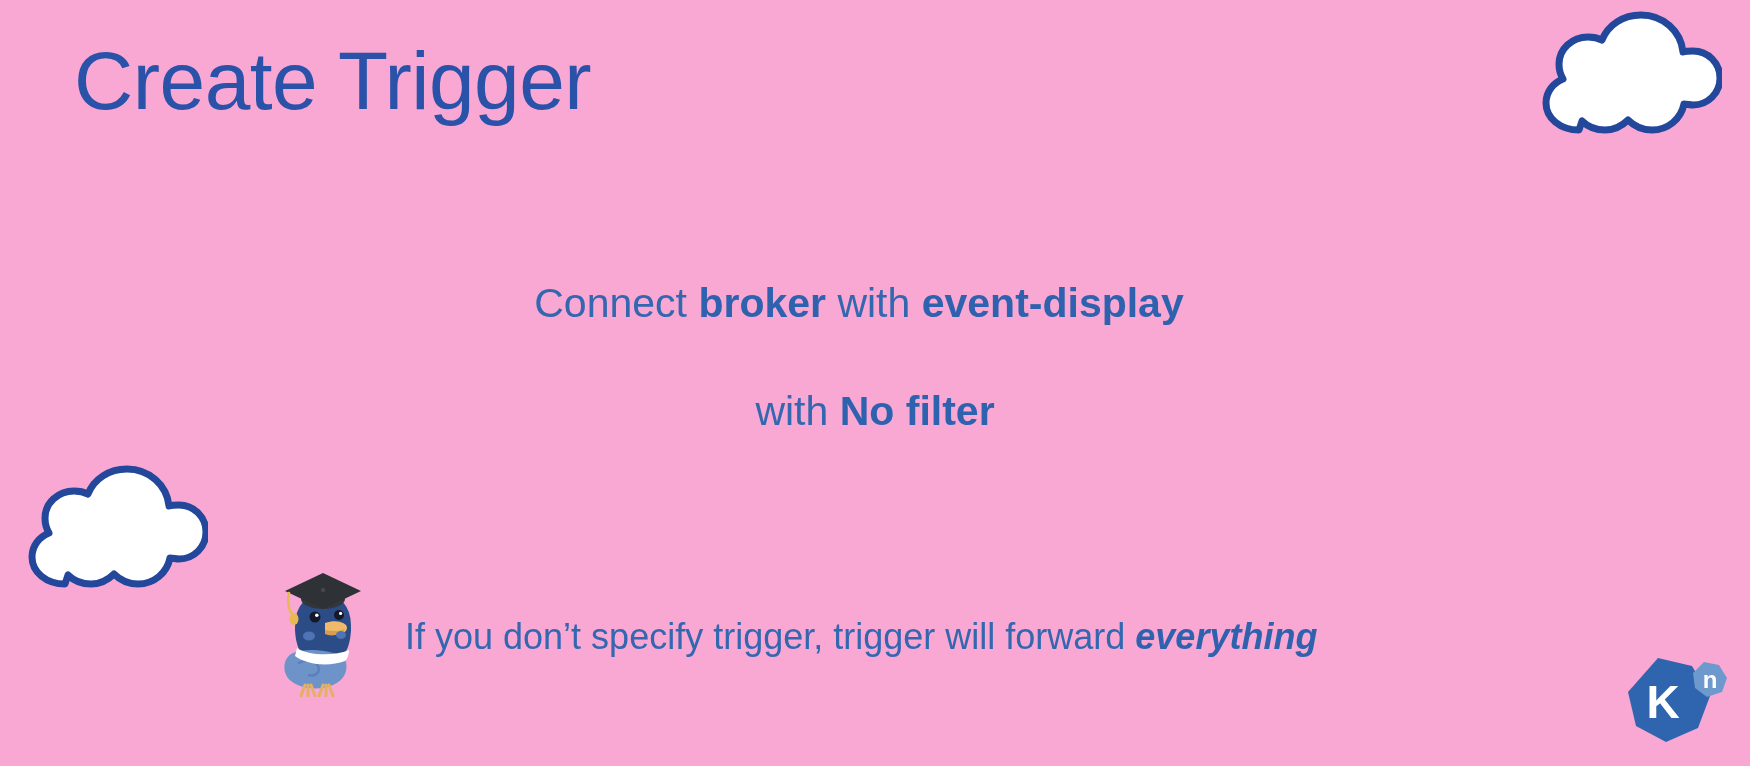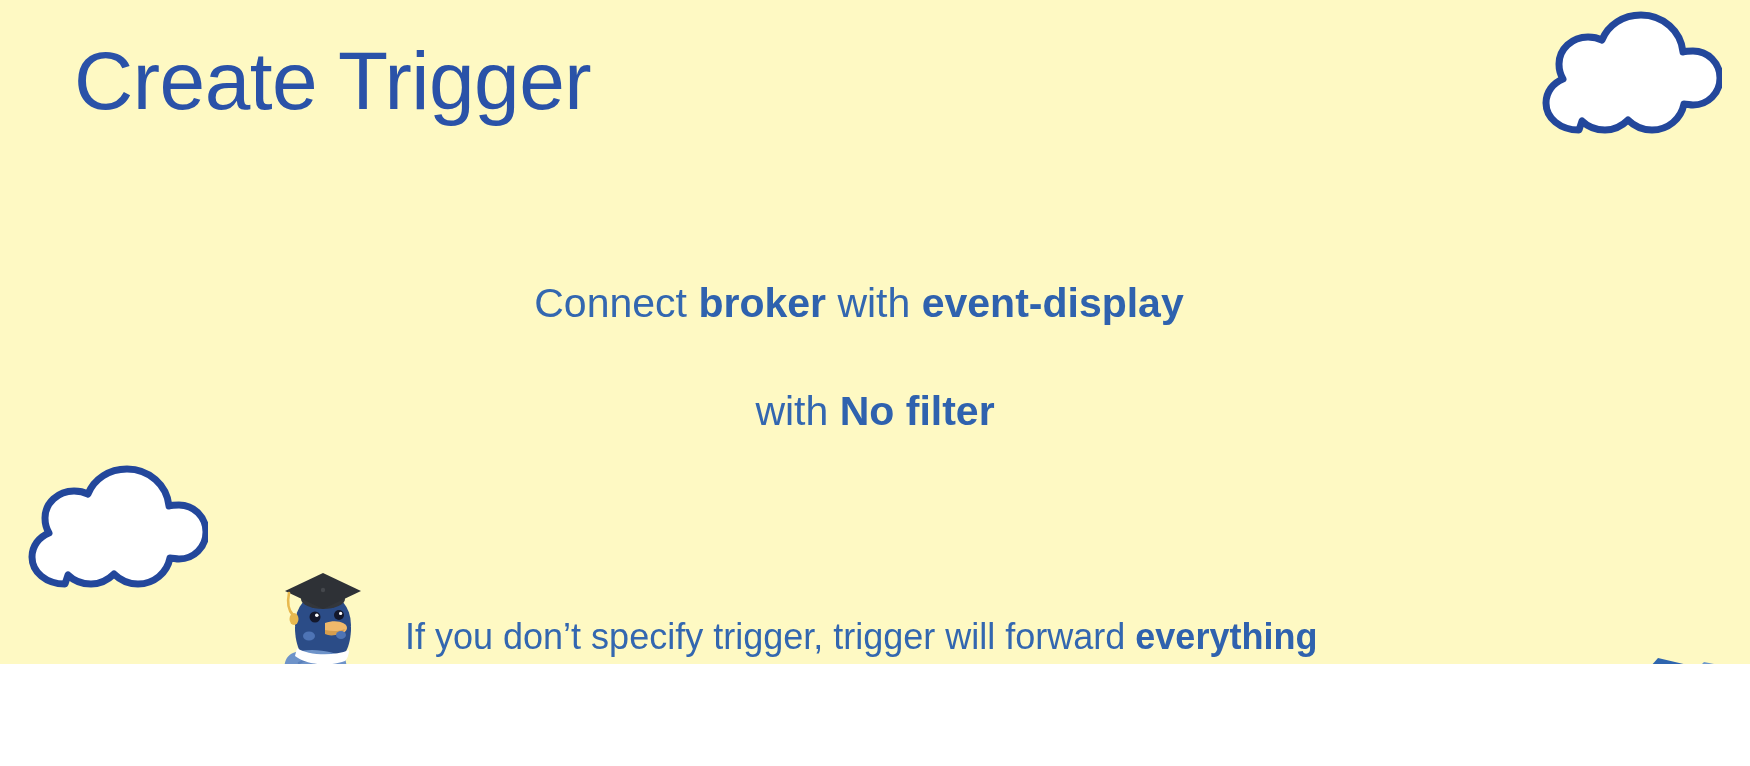--- a/index.html
+++ b/index.html
@@ -8,22 +8,22 @@
     padding: 0;
     background: #ffffff;
   }
   body {
     font-family: "Liberation Sans", sans-serif;
     -webkit-font-smoothing: antialiased;
   }
   #slide {
     position: relative;
     width: 1750px;
-    height: 664px;
-    background: #fef9c3;
+    height: 766px;
+    background: #f9a8d4;
     overflow: hidden;
   }
 
   
   #slide-title {
     position: absolute;
     left: 74px;
     top: 38px;
     font-size: 82px;
     line-height: 1.05;
@@ -74,20 +74,21 @@
     font-weight: 400;
     color: #3367B0;
     white-space: nowrap;
     margin-left: 38px;
     position: relative;
     top: 6px;
   }
   #note-text b {
     font-weight: 700;
     color: #2F62AE;
+    font-style: italic;
   }
 
   
   .cloud {
     position: absolute;
   }
   #cloud-top-right { left: 1522px; top: 8px; }
   #cloud-bottom-left { left: 8px; top: 462px; }
 
   

